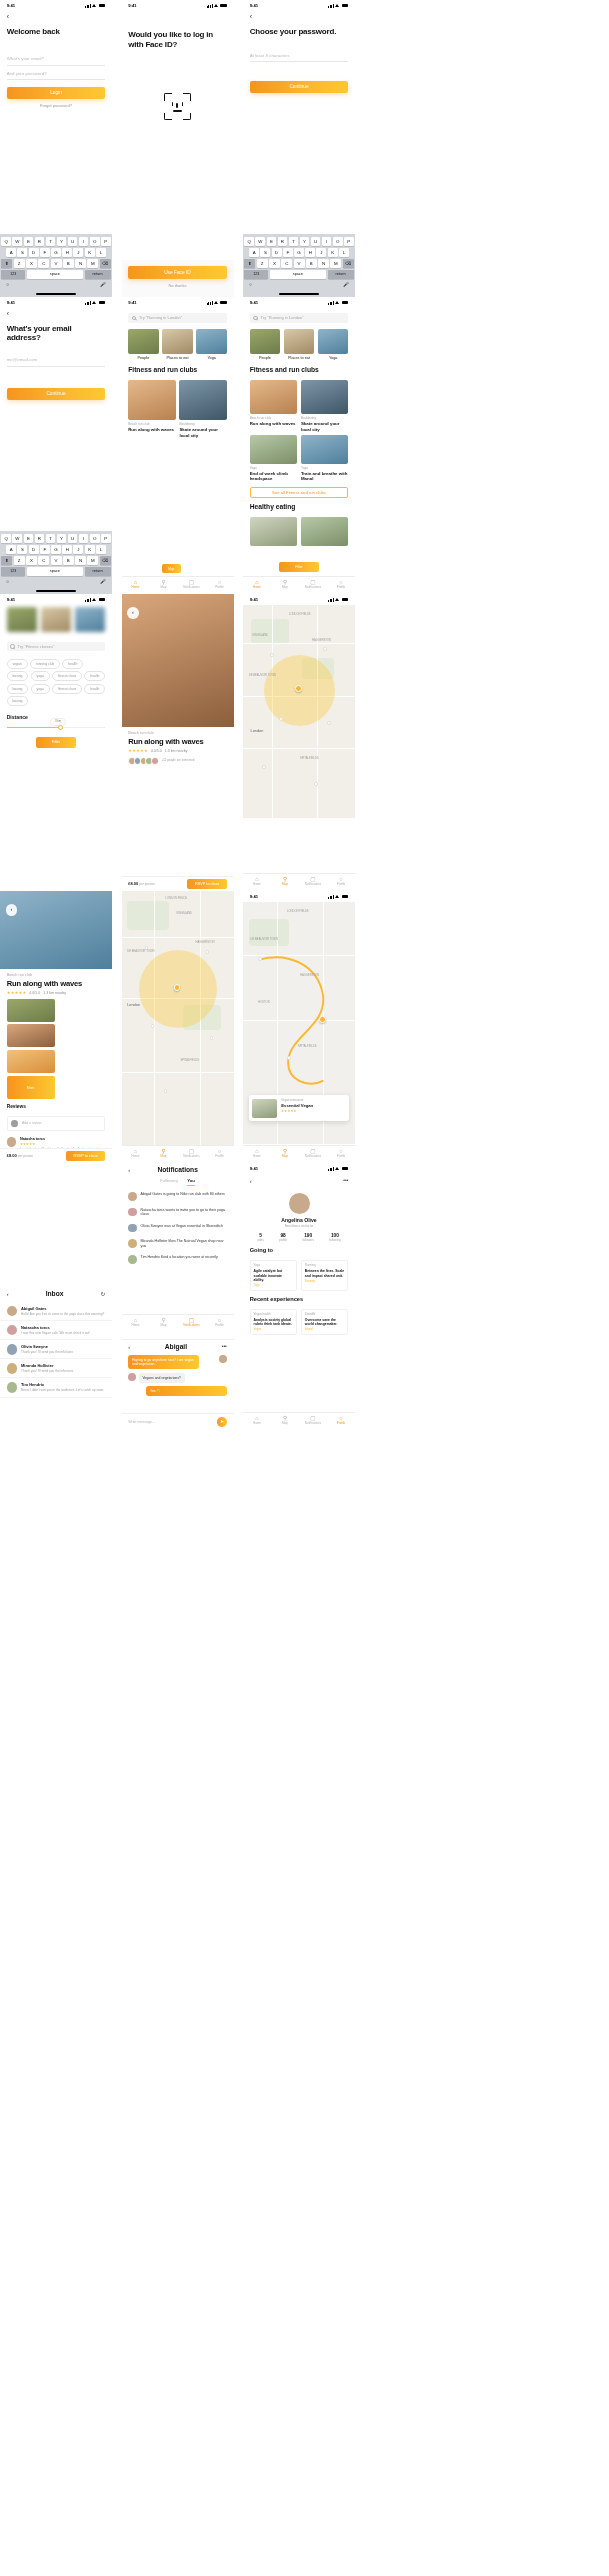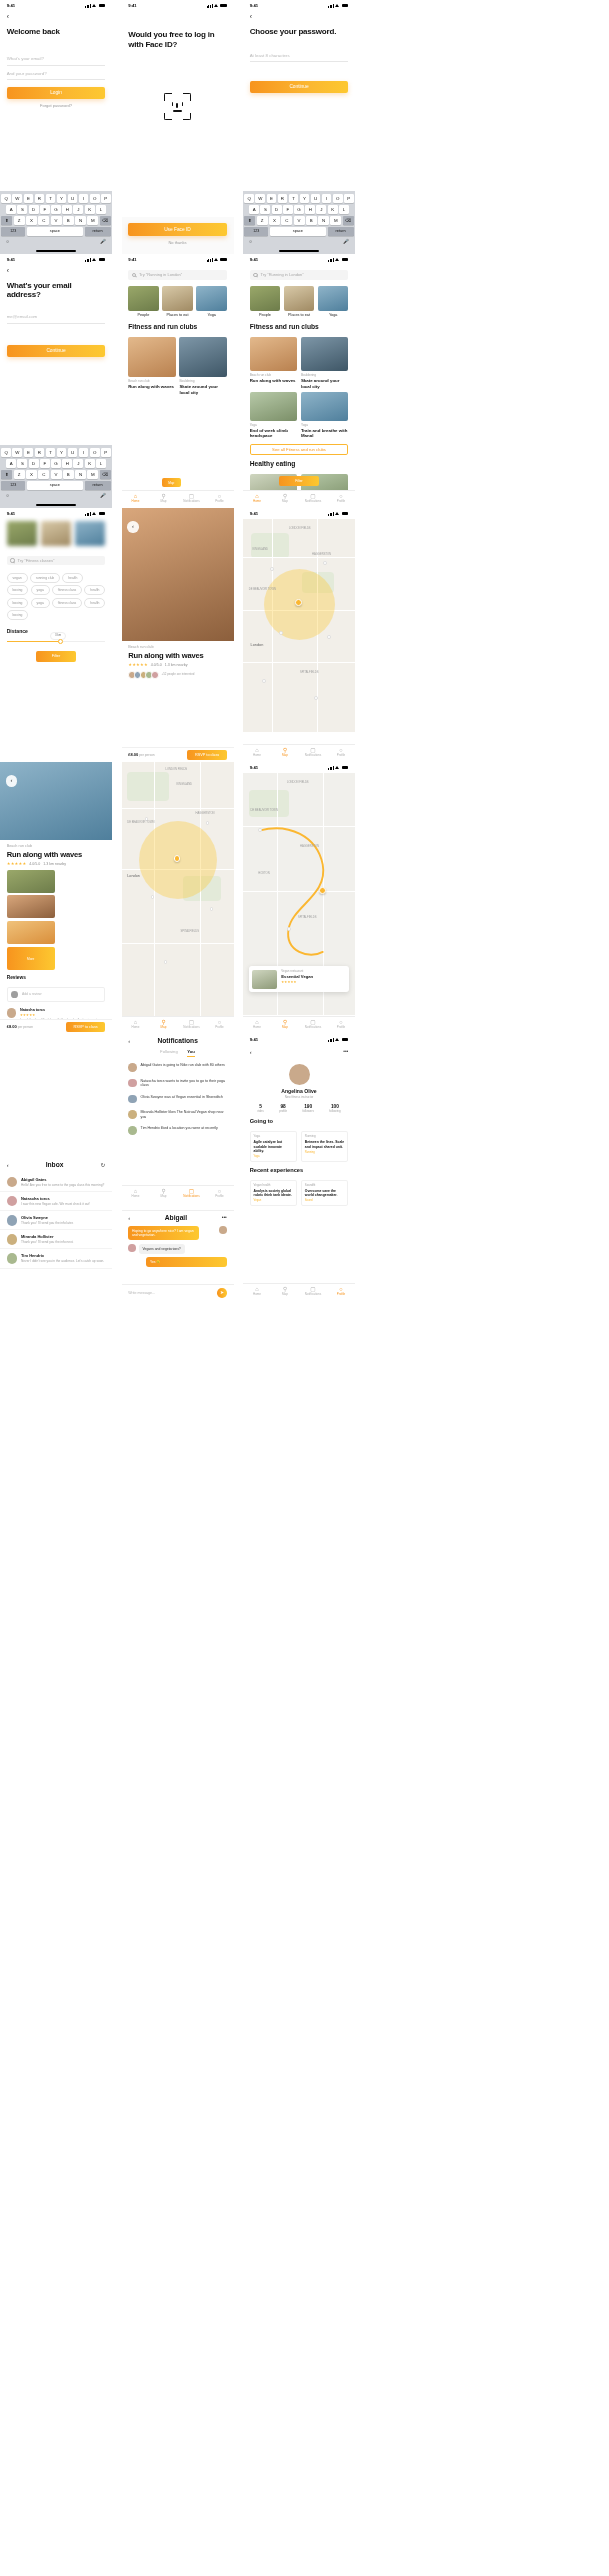--- a/index.html
+++ b/index.html
@@ -21,21 +21,21 @@
   }
   .screen {
     width: 112px;
     background: #fff;
     position: relative;
     overflow: hidden;
     font-size: 4px;
     line-height: 1.25;
     color: #111;
   }
-  .screen.tall { height: 254px; }
+  .screen.tall { height: 297px; }
   
   .statusbar {
     height: 11.4px; display:flex; align-items:center;
     justify-content: space-between; padding: 0 6.7px;
     font-size: 4.2px; font-weight: bold; color:#000;
   }
   .sb-right { display:flex; align-items:center; gap:1.4px; }
   .bars { display:flex; align-items:flex-end; gap:0.6px; height:3.8px;}
   .bars i { width:1px; background:#000; display:block; }
   .bars i:nth-child(1){height:1.4px}.bars i:nth-child(2){height:2.2px}
@@ -320,21 +320,21 @@
         <span class="bars">
             <i></i>
             <i></i>
             <i></i>
             <i></i>
           </span>
         <span class="wifi"></span>
         <span class="batt"></span>
       </span>
     </div>
-    <div class="title-lg" style="padding-top:19px">Would you free to log in with Face ID?</div>
+    <div class="title-lg" style="padding-top:19px">Would you like to log in with Face ID?</div>
     <div class="faceid-wrap">
       <div class="faceid">
         <span class="tl"></span>
           <span class="tr"></span>
           <span class="bl"></span>
           <span class="br"></span>
         <b class="eye-l"></b>
           <b class="eye-r"></b>
           <b class="nose"></b>
           <b class="mouth"></b>

